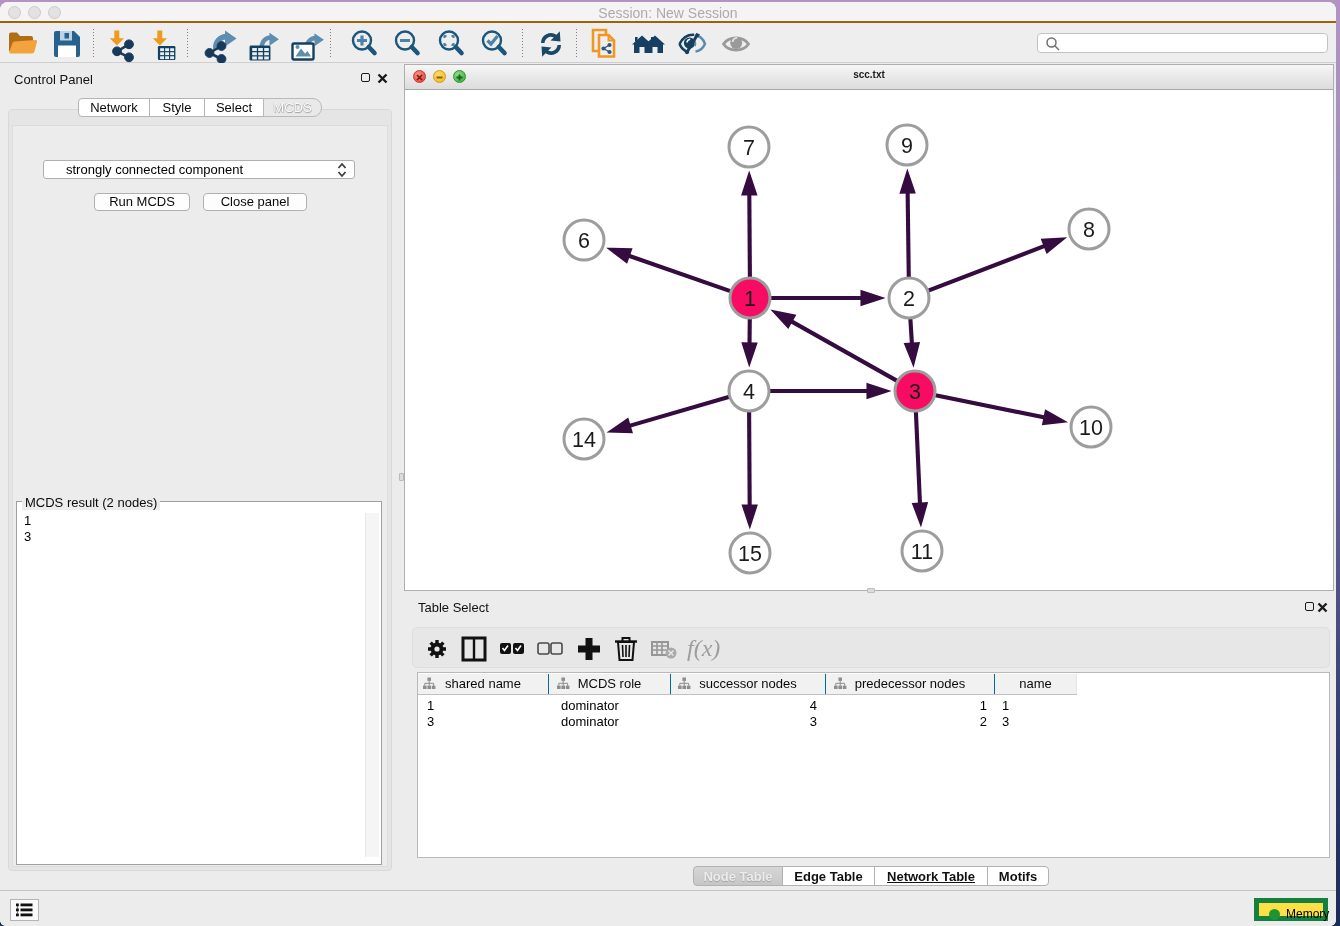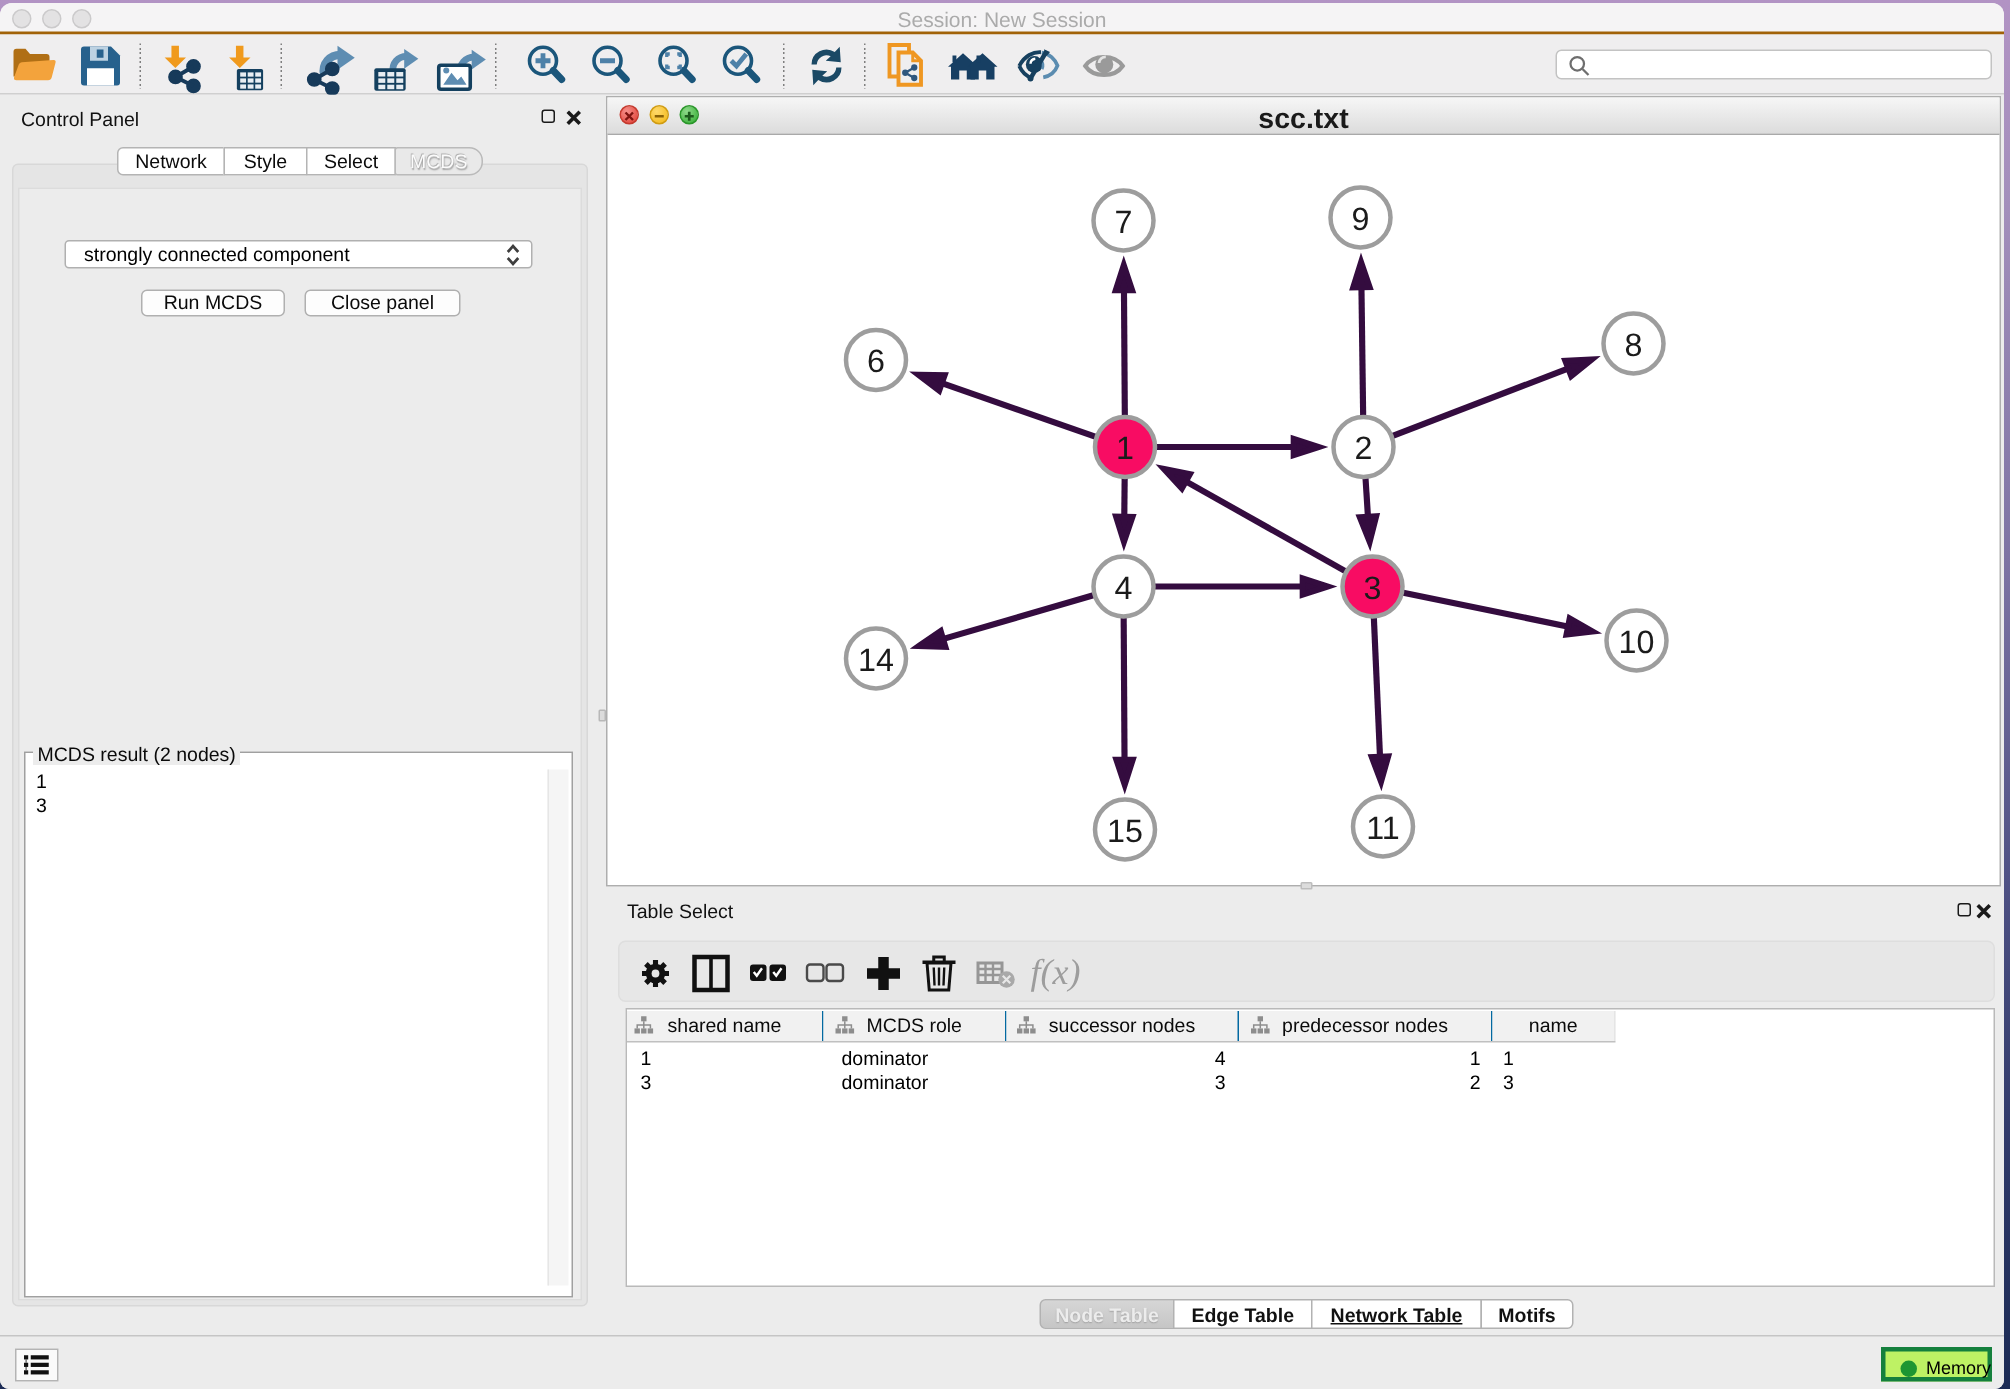--- a/index.html
+++ b/index.html
@@ -12,40 +12,40 @@
 #titlebar { left:0; top:0; width:1336px; height:21px;  background:#f5f4f5; border-bottom:2px solid #a16207; }
 .tl { position:absolute; top:4px; width:13px; height:13px; border-radius:50%; background:#e3e2e3; border:1px solid #cbcacb; }
 #title-text { width:100%; text-align:center; top:3px; font-size:14px; color:#ababab; }
 
 #toolbar { left:0; top:21px; width:1336px; height:40px; background:#efeeef; border-bottom:1px solid #cfcfcf; }
 .tsep { position:absolute; top:6px; height:30px; width:1px; background-image:repeating-linear-gradient(to bottom,#7f7f7f 0,#7f7f7f 1.2px,transparent 1.2px,transparent 3px); }
 #searchbox { left:1037px; top:10px; width:291px; height:20px; background:#fff; border:1px solid #c3c3c3; border-radius:4px; }
 
 #statusbar { left:0; top:888px; width:1336px; height:36px; background:#ececec; border-top:1px solid #c5c5c5; }
 #listbtn { left:10px; top:8px; width:29px; height:22px; background:#fafafa; border:1px solid #b4b4b4; }
-#membtn { left:1254px; top:7px; width:74px; height:23px; background:#bef264; border:3px solid #15803d; font-size:12px; color:#000; }
+#membtn { left:1254px; top:7px; width:74px; height:23px; background:#fde047; border:5px solid #15803d; font-size:12px; color:#000; }
 #membtn .dot { position:absolute; left:10px; top:6px; width:11px; height:11px; border-radius:50%; background:#1d9632; }
 #membtn .lbl { position:absolute; left:27px; top:4px; }
 
 #cp-title { left:14px; top:70px; font-size:13px; color:#111; }
 .float-ic { position:absolute; width:9px; height:9px; border:1.5px solid #1a1a1a; border-radius:2px; }
 .close-ic { position:absolute; width:11px; height:11px; }
 #cp-outer { left:8px; top:107px; width:384px; height:762px; background:#e5e5e5; border:1px solid #d8d8d8; border-radius:4px; }
 #cp-inner { left:12px; top:123px; width:376px; height:742px; background:#ececec; border:1px solid #dcdcdc; }
 .tab { position:absolute; top:96px; height:19px; background:#fff; border:1px solid #b4b4b4; font-size:13px; text-align:center; color:#0a0a0a; line-height:18px; }
 #opt-label { left:0px; top:136px; width:400px; text-align:center; font-size:13px; color:#0a0a0a; }
-#dropdown { left:43px; top:158px; width:312px; height:19px; background:#fff; border:1px solid #b0b0b0; border-radius:3px; font-size:13px; line-height:17px; }
+#dropdown { left:43px; top:158px; width:312px; height:19px; background:#fff; border:1px solid #b0b0b0; border-radius:3px; font-size:13px; line-height:17px;padding-left:10px; }
 .btn { position:absolute; top:191px; height:18px; background:#fdfdfd; border:1px solid #b0b0b0; border-radius:4px; font-size:13px; text-align:center; line-height:16px; color:#0a0a0a; }
 #fieldset { left:16px; top:499px; width:366px; height:364px; background:#fff; border:1px solid #a0a0a0; }
 #fieldset-label { left:22px; top:493px; font-size:13px; color:#0a0a0a; background:#ececec; padding:0 3px; }
 #fs-scroll { right:2px; top:11px; width:14px; height:344px; background:#f5f5f5; border-left:1px solid #e6e6e6; position:absolute; }
 
 #netwin { left:404px; top:62px; width:930px; height:527px; background:#fff; border:1px solid #aeaeae; }
 #net-titlebar { left:0; top:0; width:928px; height:25px; background:linear-gradient(to bottom,#f6f6f6,#dcdcdc); border-bottom:1px solid #a9a9a9; }
-#net-title { width:100%; text-align:center; top:4px; font-size:19px; font-weight:bold; color:#1a1a1a; }
+#net-title { width:100%; text-align:center; top:4px; font-size:10px; font-weight:bold; color:#1a1a1a; }
 .light { position:absolute; top:5px; width:13px; height:13px; border-radius:50%; }
 
 #tp-title { left:418px; top:598px; font-size:13px; color:#111; }
 #tp-toolbar { left:412px; top:625px; width:918px; height:41px; background:#e7e7e7; border:1px solid #dedede; border-radius:5px; }
 #tbl { left:417px; top:670px; width:913px; height:186px; background:#fff; border:1px solid #b9b9b9; }
 .th { position:absolute; top:1px; height:20px; background:#f1f1f1; border-right:1px solid #0369a1; font-size:13px; text-align:center; color:#0a0a0a; line-height:20px; }
 .td { position:absolute; font-size:13px; color:#000; }
 .btab { position:absolute; top:864px; height:20px; background:#fff; border:1px solid #b2b2b2; font-size:13px; font-weight:bold; text-align:center; line-height:19px; color:#111; }
 </style>
 </head>

